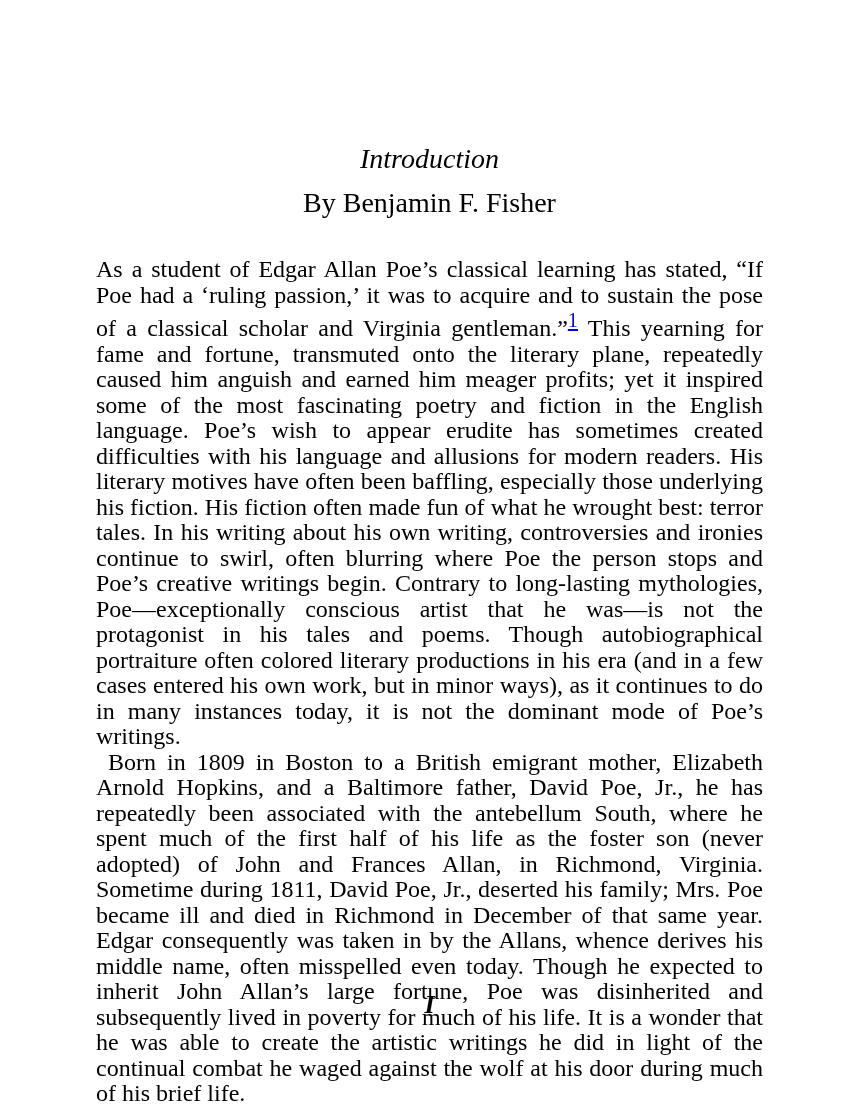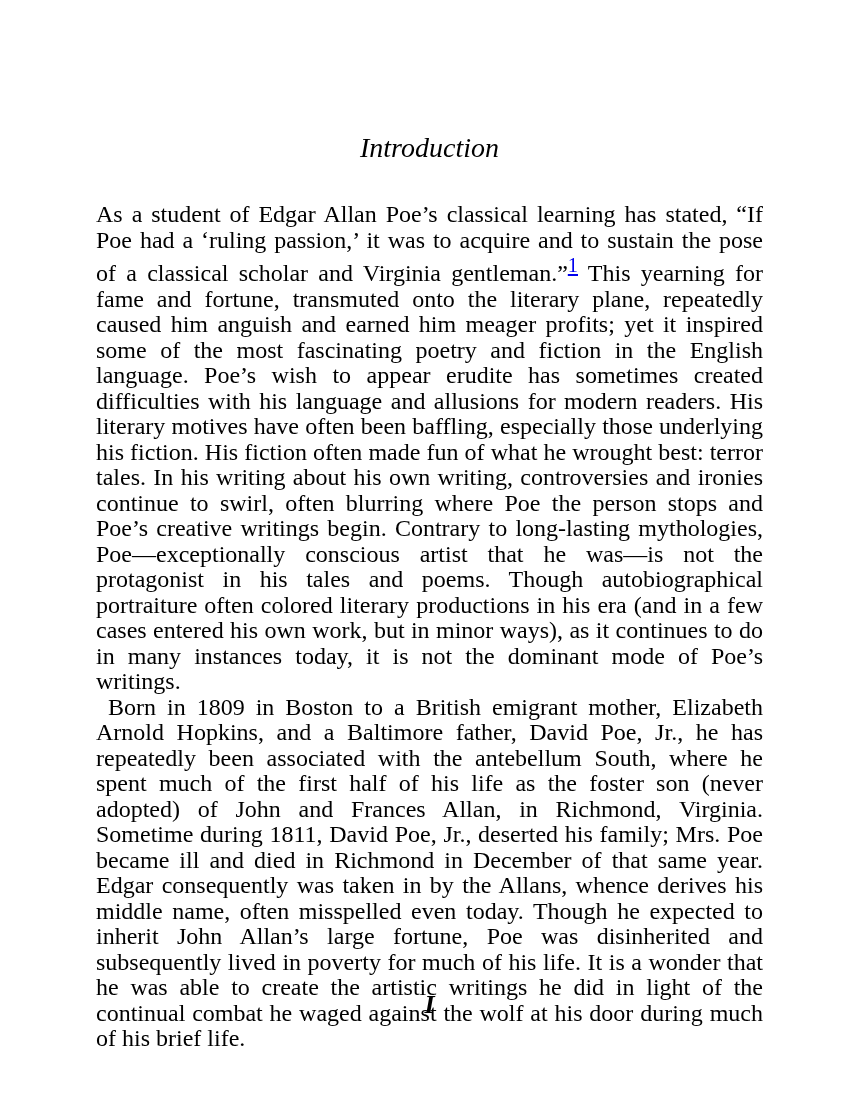--- a/index.html
+++ b/index.html
@@ -20,21 +20,21 @@
   }
   .heading-block {
     text-align: center;
     margin: 0 0 39px 0;
   }
   .chapter-title {
     font-size: 28px;
     line-height: 31px;
     font-style: italic;
     font-weight: normal;
-    margin: 2px;
+    margin: 13px;
   }
   .author-byline {
     font-size: 28px;
     line-height: 31px;
     font-weight: normal;
     margin: 0;
   }
   .body-text {
     font-size: 24px;
     line-height: 25.5px;
@@ -67,20 +67,21 @@
     font-weight: bold;
   }
 </style>
 </head>
 <body>
 
 <div class="page">
 
   <div class="heading-block">
     <h1 class="chapter-title">Introduction</h1>
+    <h2 class="author-byline">By Benjamin F. Fisher</h2>
   </div>
 
   <div class="body-text">
     <p class="para"><span>As a student of Edgar Allan Poe’s classical learning has stated, “If Poe had a ‘ruling passion,’ it was to acquire and to sustain the pose of a classical scholar and Virginia gentleman.”</span><sup class="footnote-ref"><a>1</a></sup><span> This yearning for fame and fortune, transmuted onto the literary plane, repeatedly caused him anguish and earned him meager profits; yet it inspired some of the most fascinating poetry and fiction in the English language. Poe’s wish to appear erudite has sometimes created difficulties with his language and allusions for modern readers. His literary motives have often been baffling, especially those underlying his fiction. His fiction often made fun of what he wrought best: terror tales. In his writing about his own writing, controversies and ironies continue to swirl, often blurring where Poe the person stops and Poe’s creative writings begin. Contrary to long-lasting mythologies, Poe—exceptionally conscious artist that he was—is not the protagonist in his tales and poems. Though autobiographical portraiture often colored literary productions in his era (and in a few cases entered his own work, but in minor ways), as it continues to do in many instances today, it is not the dominant mode of Poe’s writings.</span></p>
 
     <p class="para">Born in 1809 in Boston to a British emigrant mother, Elizabeth Arnold Hopkins, and a Baltimore father, David Poe, Jr., he has repeatedly been associated with the antebellum South, where he spent much of the first half of his life as the foster son (never adopted) of John and Frances Allan, in Richmond, Virginia. Sometime during 1811, David Poe, Jr., deserted his family; Mrs. Poe became ill and died in Richmond in December of that same year. Edgar consequently was taken in by the Allans, whence derives his middle name, often misspelled even today. Though he expected to inherit John Allan’s large fortune, Poe was disinherited and subsequently lived in poverty for much of his life. It is a wonder that he was able to create the artistic writings he did in light of the continual combat he waged against the wolf at his door during much of his brief life.</p>
   </div>
 
   <div class="folio">I</div>
 

